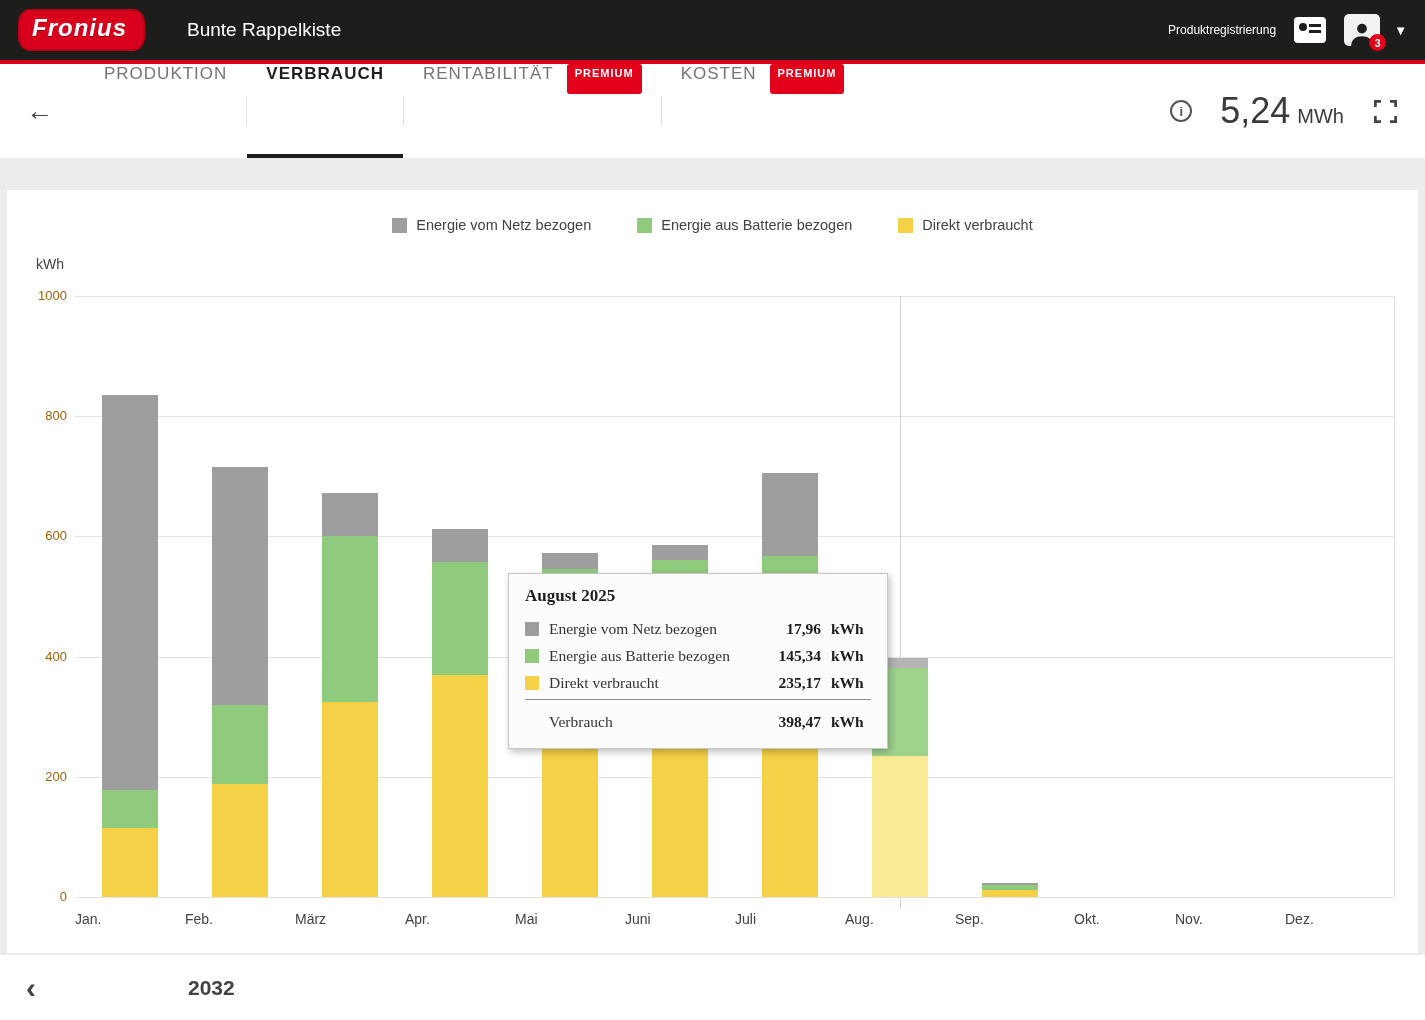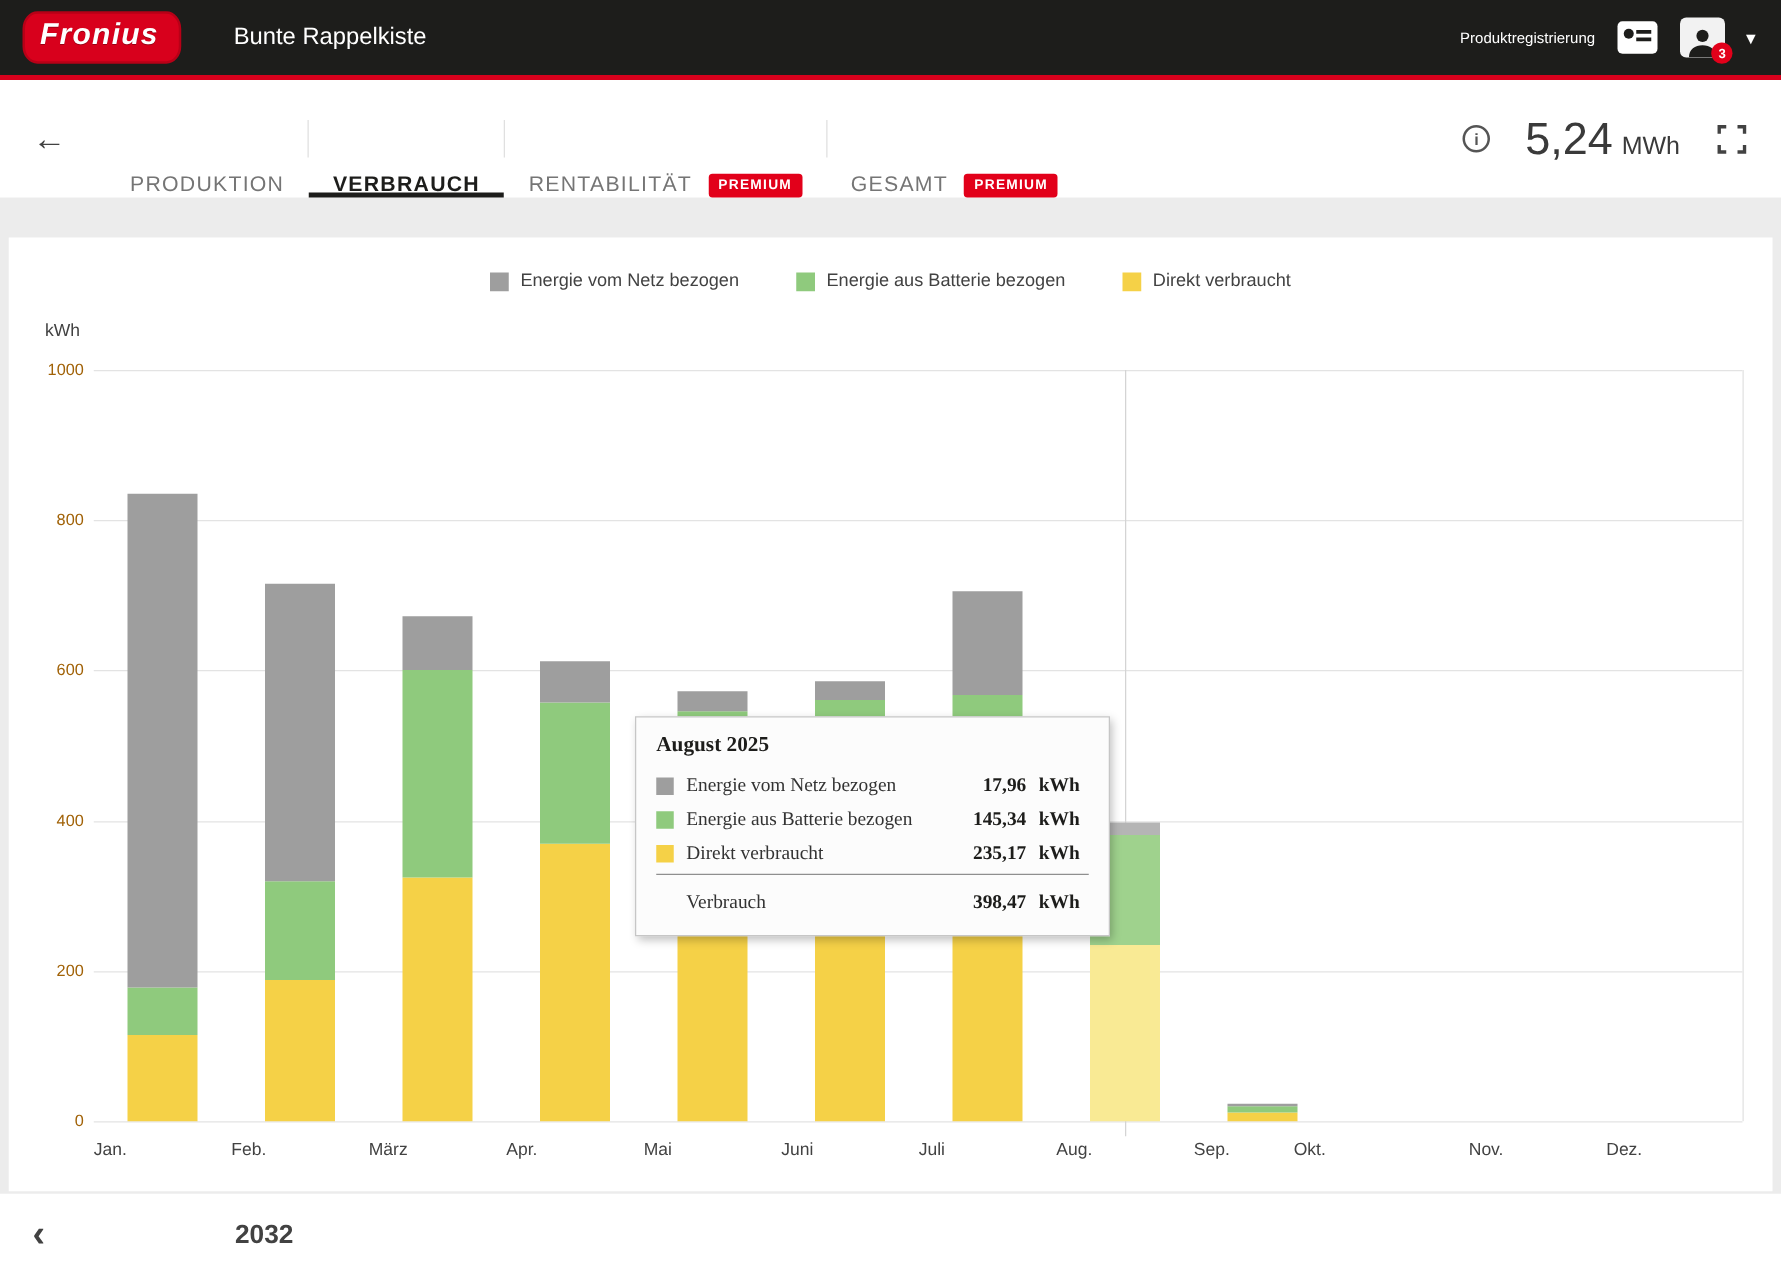--- a/index.html
+++ b/index.html
@@ -56,31 +56,31 @@
   .navbar {
     position:absolute; top:64px; left:0; right:0; height:94px;
     background:#fff; display:flex; align-items:stretch; padding:0 26px;
   }
   .back-arrow {
     align-self:center; font-size:27px; color:#424242; margin-right:32px;
     line-height:1; cursor:pointer;
   }
   .tabs { display:flex; align-items:stretch; }
   .tab {
-    display:flex; align-items:flex-end; padding:0 19px; font-size:17px;
+    display:flex; align-items:flex-start; padding:0 19px; font-size:17px;
     letter-spacing:1px; color:#757575; position:relative;
   }
   .tab.active { color:#1d1d1b; font-weight:bold; }
   .tab.active::after {
     content:""; position:absolute; left:0; right:0; bottom:0; height:4px; background:#1d1d1b;
   }
   .tab-divider { width:1px; background:#e0e0e0; height:30px; align-self:center; }
   .premium-badge {
     background:#e2001a; color:#fff; font-size:11px; font-weight:bold;
-    letter-spacing:1px; padding:3px 8px 4px; border-radius:3px; margin-left:13px;
+    letter-spacing:1px; padding:3px 8px 15px; border-radius:3px; margin-left:13px;
   }
   .nav-right { margin-left:auto; display:flex; align-items:center; gap:28px; }
   .info-icon {
     width:22px; height:22px; border:2px solid #555; border-radius:50%;
     display:flex; align-items:center; justify-content:center;
     font-size:13px; color:#555; font-weight:bold;
   }
   .total { display:flex; align-items:baseline; color:#3a3a3a; }
   .total-value { font-size:36px; }
   .total-unit { font-size:20px; margin-left:7px; }
@@ -175,21 +175,21 @@
     <div class="tab active">
       <span>VERBRAUCH</span>
     </div>
     <div class="tab-divider"></div>
     <div class="tab">
       <span>RENTABILITÄT</span>
       <span class="premium-badge">PREMIUM</span>
     </div>
     <div class="tab-divider"></div>
     <div class="tab">
-      <span>GESAMT</span>
+      <span>KOSTEN</span>
       <span class="premium-badge">PREMIUM</span>
     </div>
   </div>
   <div class="nav-right">
     <span class="info-icon">i</span>
     <span class="total">
       <span class="total-value">5,24</span>
       <span class="total-unit">MWh</span>
     </span>
     <svg width="27" height="27" viewBox="0 0 24 24" style="cursor:pointer">
@@ -263,21 +263,21 @@
       <div class="bar-seg" style="left: 687px; bottom: 340.767px; height: 82.938px; background: rgb(158, 158, 158);"></div>
       <div class="xtick" style="left: 660px; width: 110px;">Juli</div>
       <div class="bar-seg" style="left: 797px; bottom: 0px; height: 141.337px; background: rgb(249, 234, 148);"></div>
       <div class="bar-seg" style="left: 797px; bottom: 141.337px; height: 87.3493px; background: rgb(159, 210, 141);"></div>
       <div class="bar-seg" style="left: 797px; bottom: 228.687px; height: 10.794px; background: rgb(181, 181, 181);"></div>
       <div class="xtick" style="left: 770px; width: 110px;">Aug.</div>
       <div class="bar-seg" style="left: 907px; bottom: 0px; height: 7.212px; background: rgb(245, 209, 71);"></div>
       <div class="bar-seg" style="left: 907px; bottom: 7.212px; height: 4.808px; background: rgb(143, 202, 125);"></div>
       <div class="bar-seg" style="left: 907px; bottom: 12.02px; height: 1.803px; background: rgb(158, 158, 158);"></div>
       <div class="xtick" style="left: 880px; width: 110px;">Sep.</div>
-      <div class="xtick" style="left: 960px; width: 110px;">Okt.</div>
+      <div class="xtick" style="left: 999px; width: 110px;">Okt.</div>
       <div class="xtick" style="left: 1100px; width: 110px;">Nov.</div>
       <div class="xtick" style="left: 1210px; width: 110px;">Dez.</div>
     </div>
 
   <div class="tooltip">
     <div class="tooltip-title">August 2025</div>
     <div class="tt-row">
       <span class="tt-swatch" style="background-color: rgb(158, 158, 158);"></span>
       <span class="tt-label">Energie vom Netz bezogen</span>
       <span class="tt-value">17,96</span>

